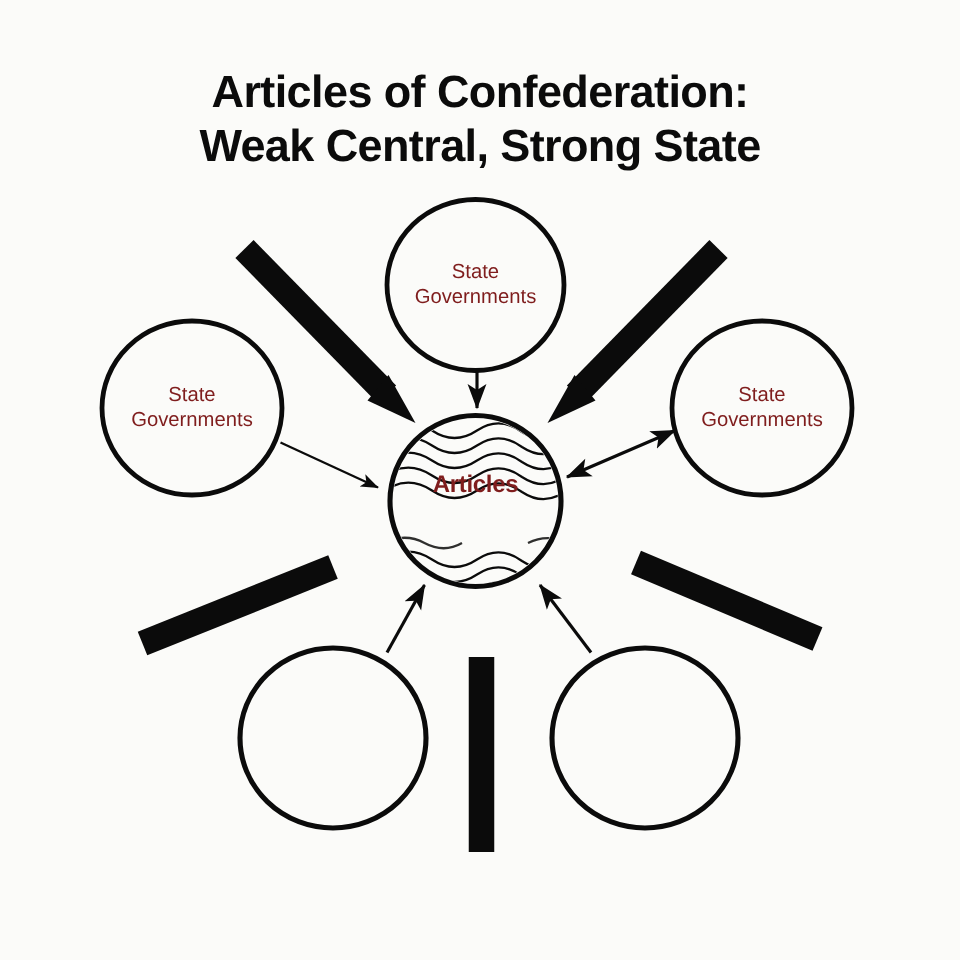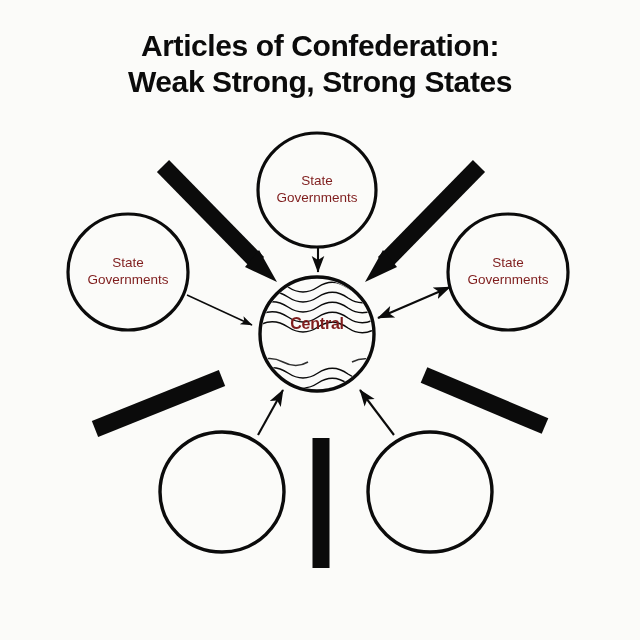--- a/index.html
+++ b/index.html
@@ -20,21 +20,21 @@
     position: absolute;
     left: 0;
     top: 0;
     width: 640px;
     height: 640px;
     display: block;
   }
   .title-block {
     position: absolute;
     left: 0;
-    top: 28px;
+    top: 44px;
     width: 640px;
     text-align: center;
     font-family: "Liberation Sans", sans-serif;
     font-weight: bold;
     font-size: 30px;
     line-height: 36px;
     letter-spacing: -0.4px;
     color: #0b0b0b;
     pointer-events: none;
   }
@@ -146,21 +146,21 @@
         <path d="M258,392 q15,-9 30,1 q15,10 30,0 q15,-10 30,1 q15,10 30,-1"></path>
         <path d="M258,402 q15,-9 30,1 q15,10 30,0 q15,-10 30,1 q15,10 30,-1"></path>
         <path d="M256,362 q14,-7 27,0 q13,7 25,0" opacity="0.85"></path>
         <path d="M352,362 q12,-6 24,-1" opacity="0.85"></path>
       </g>
     </g>
   </svg>
 
   <div class="title-block">
     <span class="title-line">Articles of Confederation:</span>
-    <span class="title-line">Weak Strong, Strong States</span>
+    <span class="title-line">Weak Central, Strong State</span>
   </div>
 
   <div class="node-label state-label" style="left:237px; top:172px; width:160px;">
     <span class="l">State</span>
     <span class="l">Governments</span>
   </div>
 
   <div class="node-label state-label" style="left:48px; top:254px; width:160px;">
     <span class="l">State</span>
     <span class="l">Governments</span>
@@ -175,16 +175,16 @@
     <span class="l"></span>
     <span class="l"></span>
   </div>
 
   <div class="node-label state-label" style="left:350px; top:474px; width:160px;">
     <span class="l"></span>
     <span class="l"></span>
   </div>
 
   <div class="node-label central-label" style="left:237px; top:314px; width:160px;">
-    <span class="l">Central</span>
+    <span class="l">Articles</span>
   </div>
 
 </div>
 
 </body></html>

